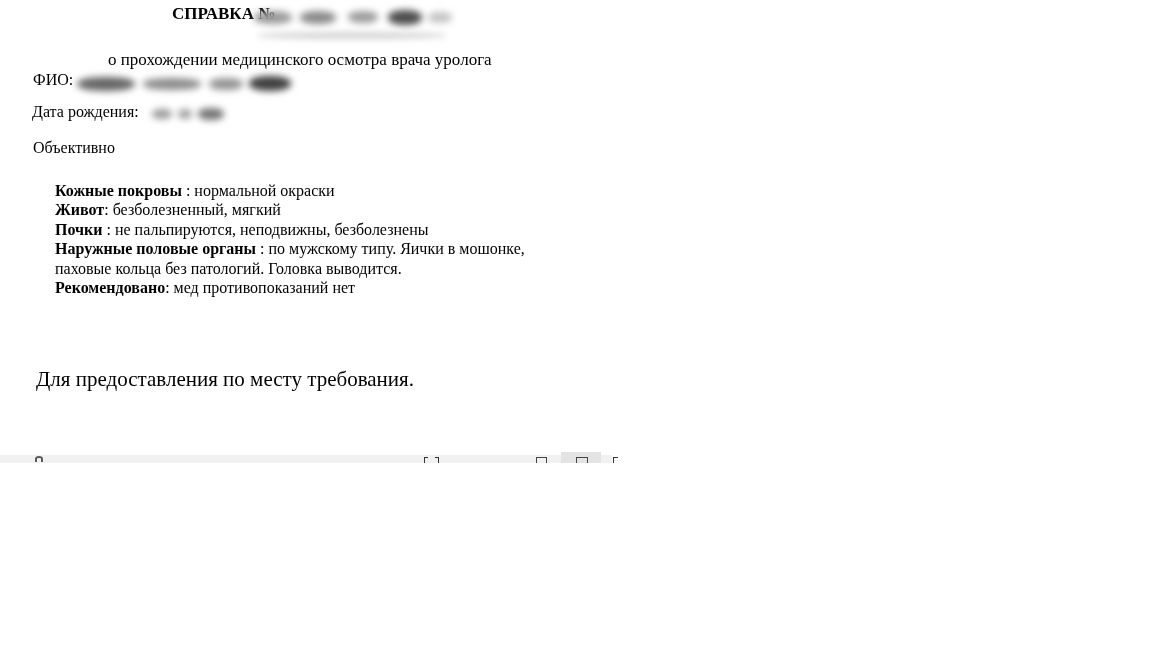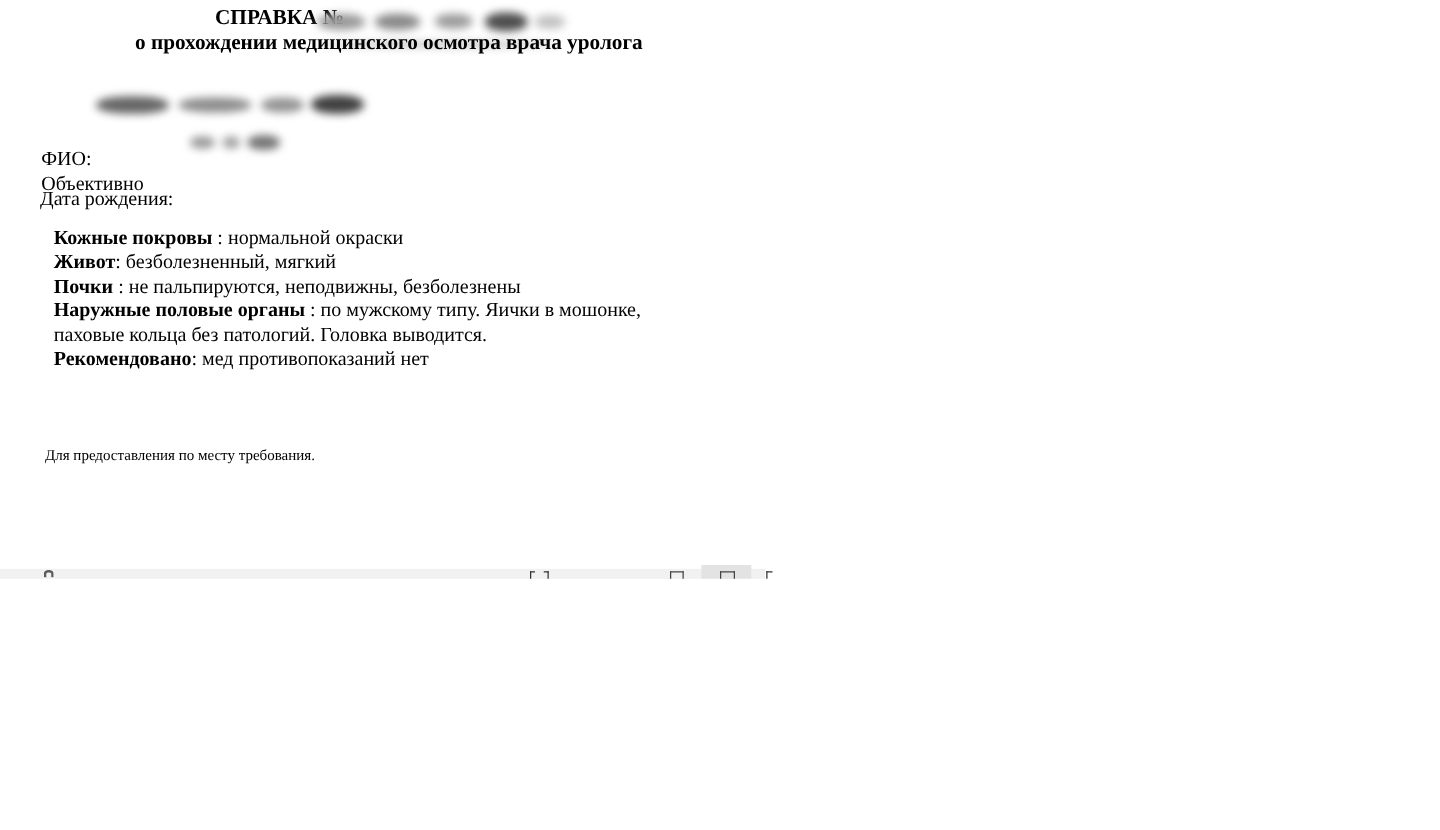--- a/index.html
+++ b/index.html
@@ -20,41 +20,41 @@
   }
   .abs { position: absolute; }
   .b { font-weight: bold; }
 
   .title-line {
     left: 172px; top: 4px;
     font-size: 17px; font-weight: bold;
     white-space: nowrap;
   }
   .subtitle-line {
-    left: 108px; top: 24px;
-    font-size: 17px; font-weight: bold;
+    left: 108px; top: 50px;
+    font-size: 17px; font-weight: normal;
     white-space: nowrap;
   }
-  .field-label { font-size: 16px; white-space: nowrap; margin-top: 48px; }
+  .field-label { font-size: 16px; white-space: nowrap; }
   .fio-label { left: 33px; top: 71px; }
   .dob-label { left: 32px; top: 103px; }
   .objective-heading {
     left: 33px; top: 139px;
     font-size: 16px; font-weight: normal;
   }
   .objective-block {
     left: 43px; top: 181px;
     width: 504px;
     font-size: 16px;
     line-height: 19.4px;
   }
-  .obj-line { white-space: pre-wrap; }
+  .obj-line { white-space: pre-wrap; margin-left: 12px; }
   .footer-note {
-    left: 36px; top: 357px;
-    font-size: 12px; white-space: nowrap; text-align: right;
+    left: 36px; top: 367px;
+    font-size: 21px; white-space: nowrap; text-align: right;
   }
 
   
   .redaction { filter: blur(3.5px); }
   .redaction .blob {
     position: absolute;
     border-radius: 45%;
   }
   .red-number { left: 252px; top: 7px; width: 202px; height: 24px; }
   .red-number-2 { left: 257px; top: 30px; width: 196px; height: 11px; filter: blur(3px); }

